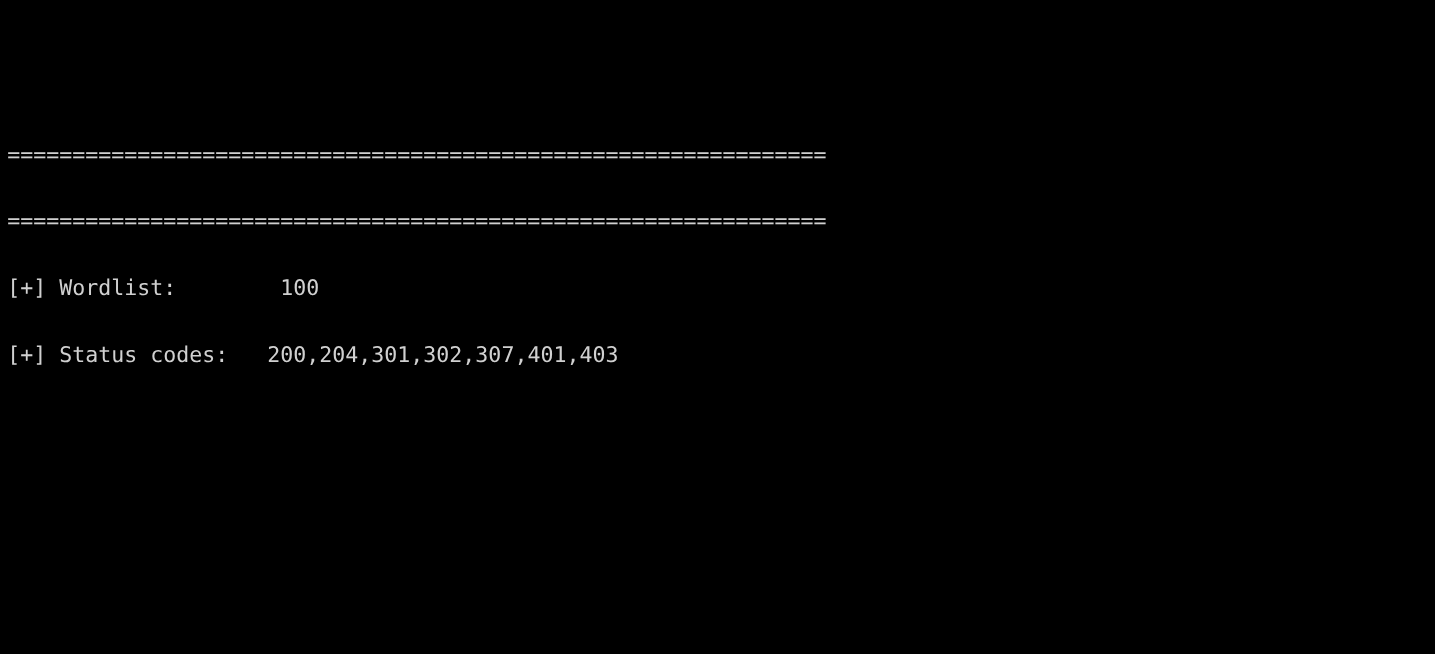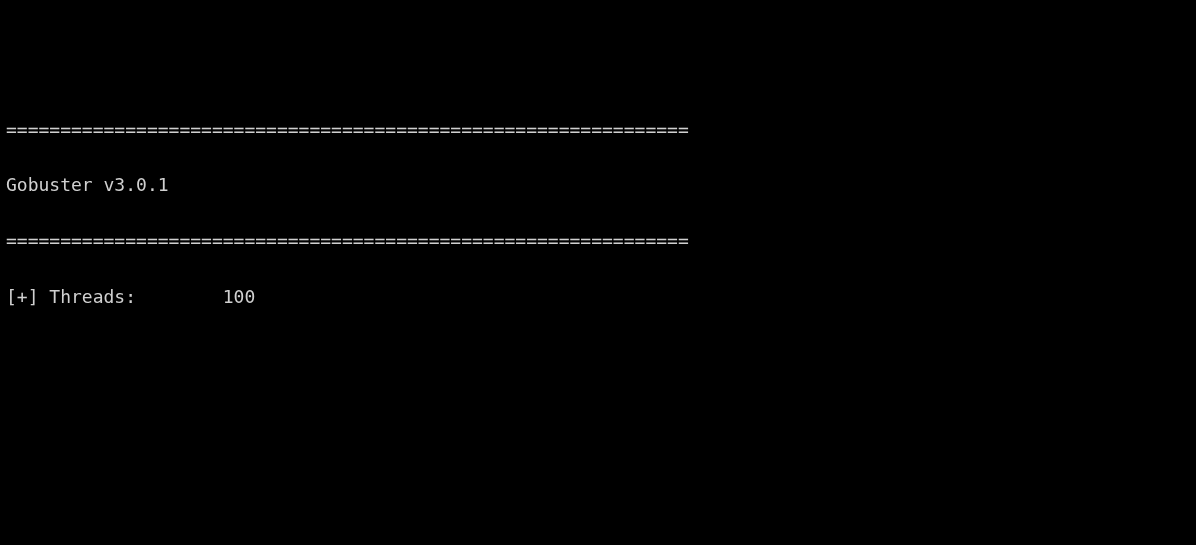--- a/index.html
+++ b/index.html
@@ -31,23 +31,23 @@
     .plus-label {
       display: inline;
     }
   </style>
 </head>
 <body>
 
 
 
 <div class="terminal"><span class="line divider">===============================================================</span>
-<span class="line">Gobuster v3.0.1</span>
 <span class="line divider">===============================================================</span>
-<span class="line"><span class="plus-label">[+] Threads:        </span><span>100</span></span>
+<span class="line"><span class="plus-label">[+] Wordlist:        </span><span>100</span></span>
+<span class="line"><span class="plus-label">[+] Status codes:   </span><span>200,204,301,302,307,401,403</span></span>
 
 
 
 
 
 
 
 
 
 

